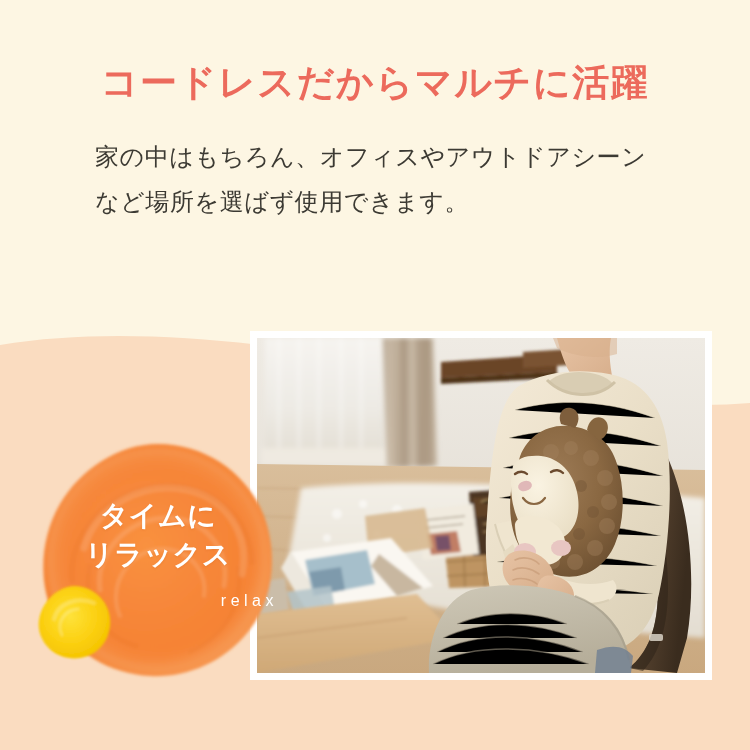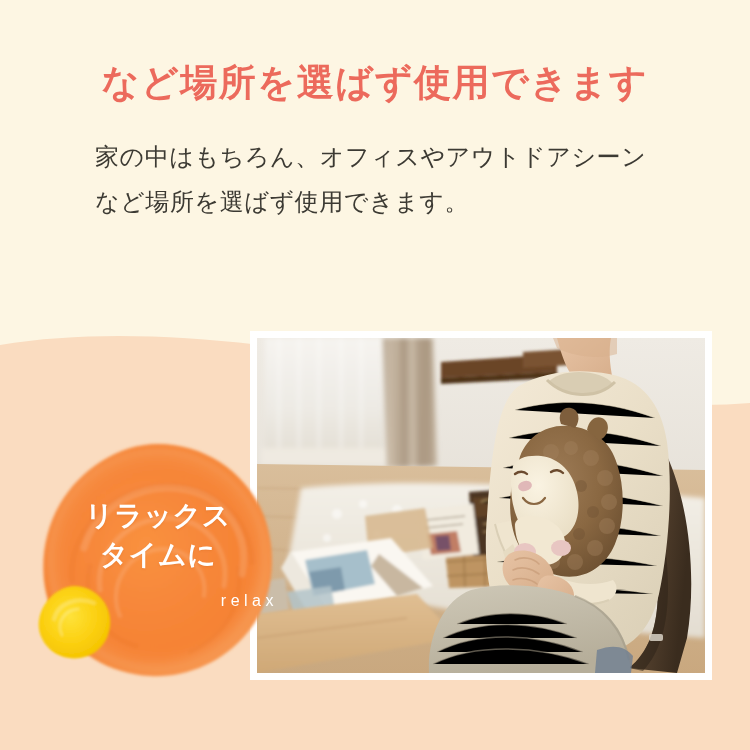--- a/index.html
+++ b/index.html
@@ -139,21 +139,21 @@
 </head>
 <body>
 
 <div id="stage">
 
   <svg class="bg-wave" viewBox="0 0 750 750" preserveAspectRatio="none">
     <rect x="0" y="0" width="750" height="750" fill="#FDF6E3"></rect>
     <path d="M0,345 C150,320 330,352 480,381 C600,404 690,408 750,403 L750,750 L0,750 Z" fill="#FADCC0"></path>
   </svg>
 
-  <div class="headline">など場所を選ばず使用できます</div>
+  <div class="headline">コードレスだからマルチに活躍</div>
 
   <div class="body-copy">
     <span class="line">家の中はもちろん、オフィスやアウトドアシーン</span>
     <span class="line">など場所を選ばず使用できます。</span>
   </div>
 
   <div class="badge-wrap">
     <svg class="badge-blob" viewBox="0 0 240 240">
       <defs>
         <radialGradient id="blobG" cx="45%" cy="44%" r="62%">
@@ -194,22 +194,22 @@
         </g>
         <g fill="none" stroke="#D9611B" stroke-opacity=".10" stroke-linecap="round">
           <path d="M34,140 C30,94 70,50 122,46 C172,42 212,76 214,122" stroke-width="6"></path>
           <path d="M98,206 C62,196 44,160 52,126" stroke-width="5"></path>
           <path d="M152,212 C188,196 206,162 200,128" stroke-width="4"></path>
         </g>
       </g>
     </svg>
 
     <div class="badge-text">
+      <span class="bline">タイムに</span>
       <span class="bline">リラックス</span>
-      <span class="bline">タイムに</span>
     </div>
     <div class="badge-relax">relax</div>
   </div>
 
   <svg class="yellow-dot" viewBox="0 0 78 78">
     <defs>
       <radialGradient id="yelG" cx="44%" cy="42%" r="60%">
         <stop offset="0%" stop-color="#FEE23A"></stop>
         <stop offset="55%" stop-color="#FCD215"></stop>
         <stop offset="100%" stop-color="#F5C400"></stop>

